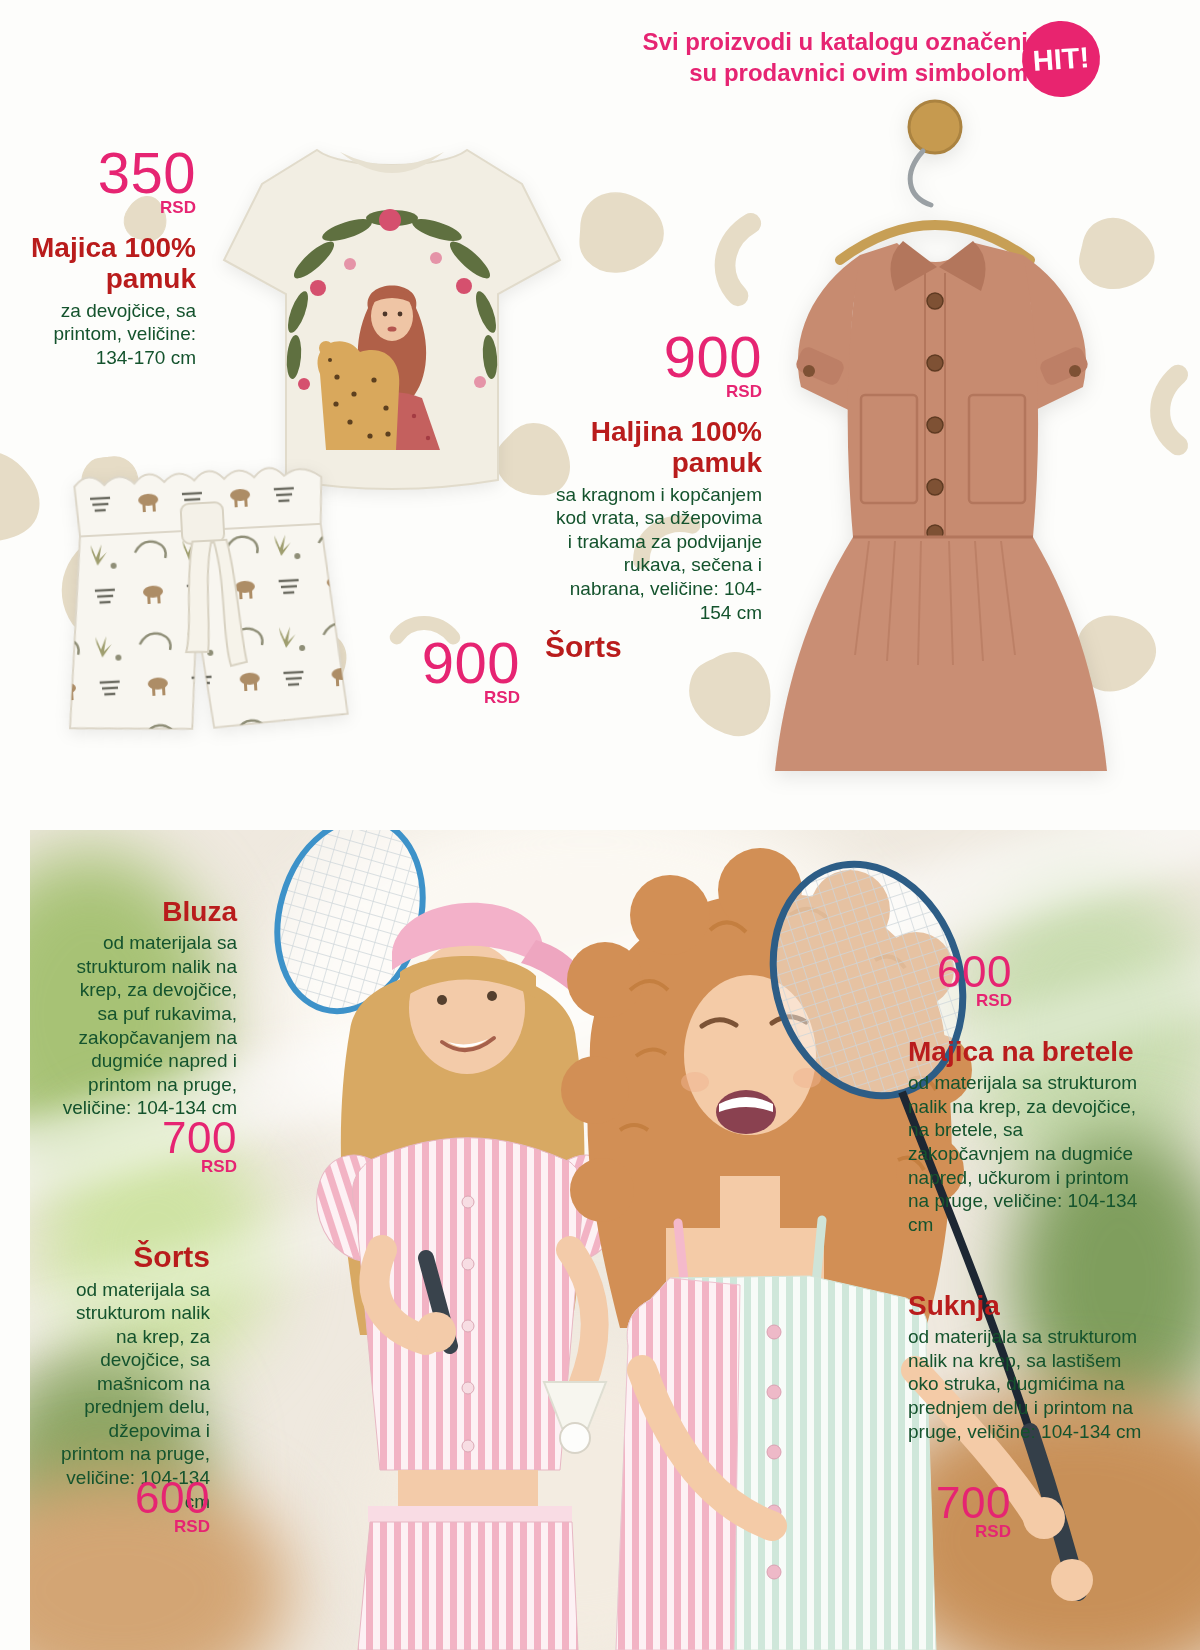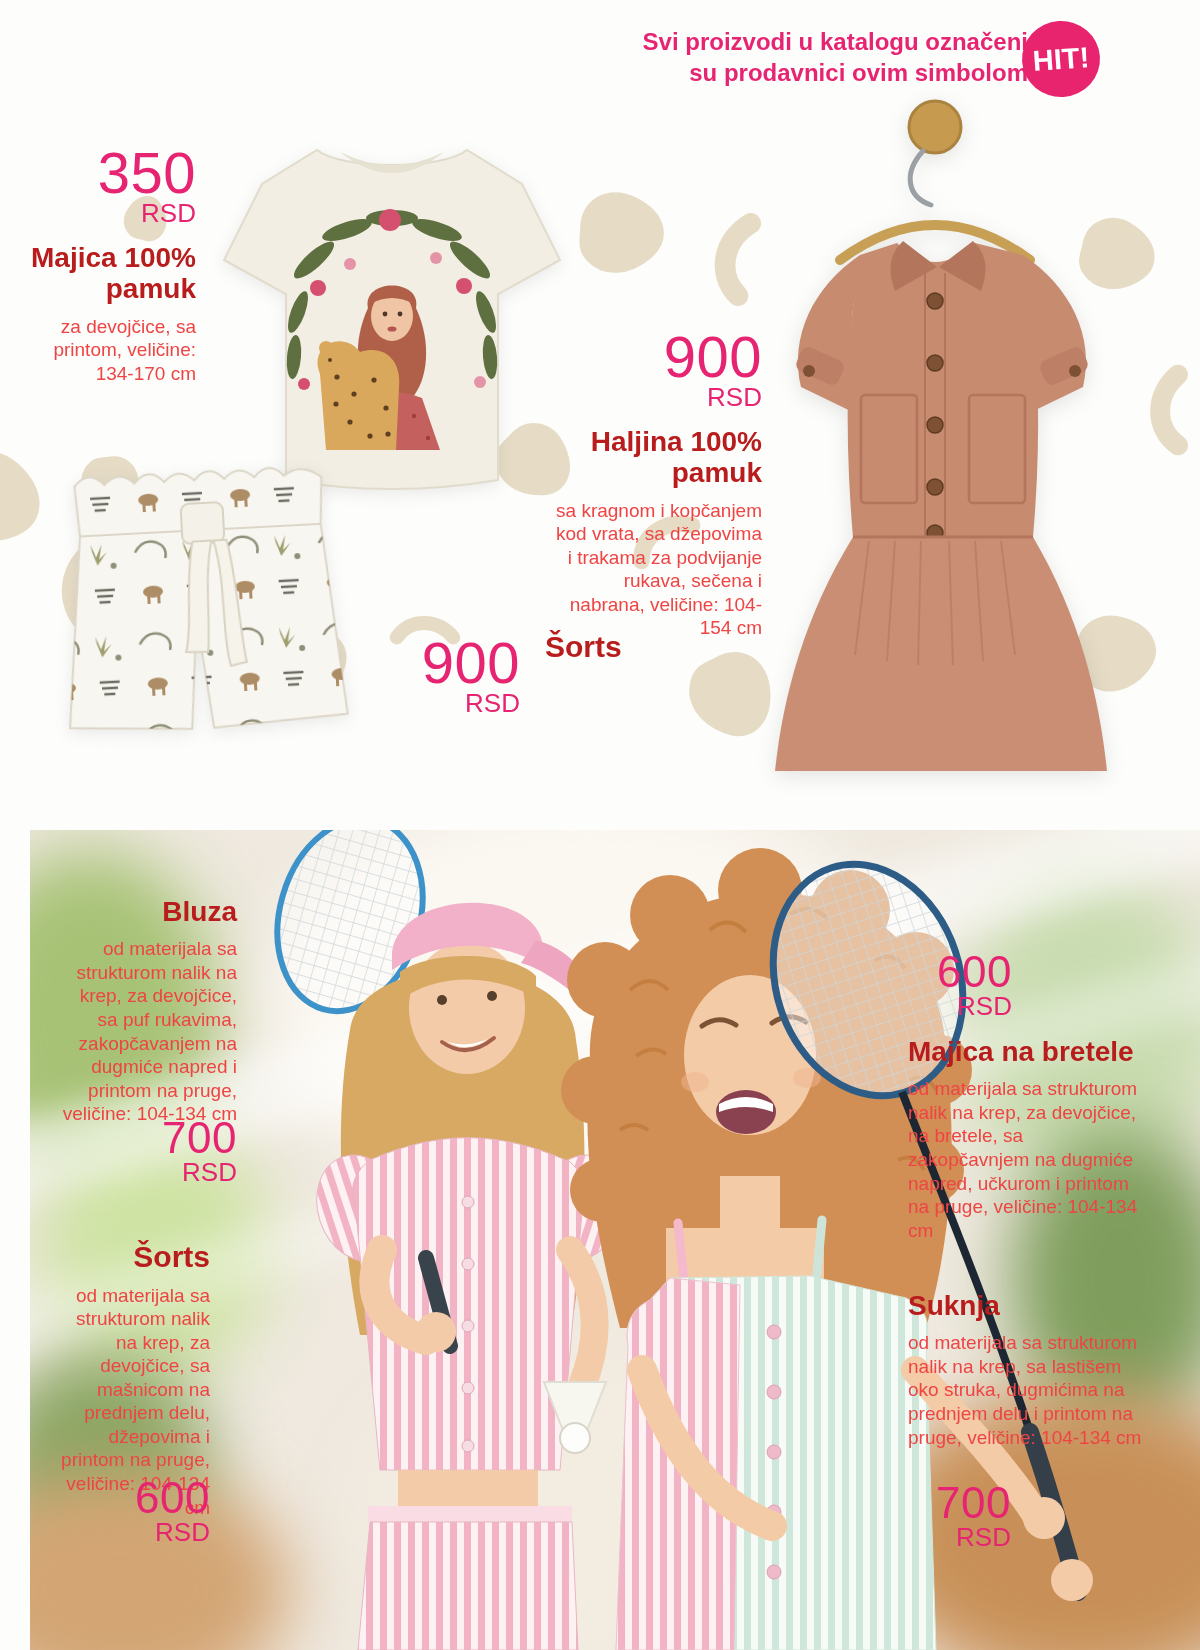--- a/index.html
+++ b/index.html
@@ -7,24 +7,24 @@
     width:1200px;height:1650px;position:relative;overflow:hidden;
     background:#fdfdfb;color:#1d1d1b;
     font-family:"Liberation Sans", sans-serif;
   }
   .abs{position:absolute;}
   .ra{text-align:right;}
   .la{text-align:left;}
   .pink{color:#e62472;}
   .price-num{font-size:58px;font-weight:400;line-height:.92;letter-spacing:.5px;}
   .price-num.sm{font-size:44px;}
-  .price-cur{font-size:26px;font-weight:400;line-height:1.1;}
+  .price-cur{font-size:17px;font-weight:700;line-height:1.1;}
   .prod-name{font-size:28px;font-weight:700;line-height:1.12;color:#b91c1c;}
   .prod-name.big{font-size:30px;}
-  .prod-desc{font-size:19px;line-height:1.24;color:#ef4444;margin-top:10px;}
+  .prod-desc{font-size:19px;line-height:1.24;color:#14532d;margin-top:4px;}
   .mt{margin-top:14px;}
   
   .notice{top:26px;left:0;width:1008px;text-align:right;font-weight:800;
           font-size:24px;line-height:1.3;color:#e62472;margin-left:20px;}
   .hit-badge{top:21px;left:1022px;width:78px;height:76px;border-radius:50%;
     background:#e8246f;color:#fff;font-weight:800;font-size:29px;
     display:flex;align-items:center;justify-content:center;transform:rotate(-4deg);}
   
   .photo{left:30px;top:830px;width:1170px;height:820px;overflow:hidden;background:#efe9df;}
   .photo .blob{position:absolute;border-radius:50%;filter:blur(34px);}

